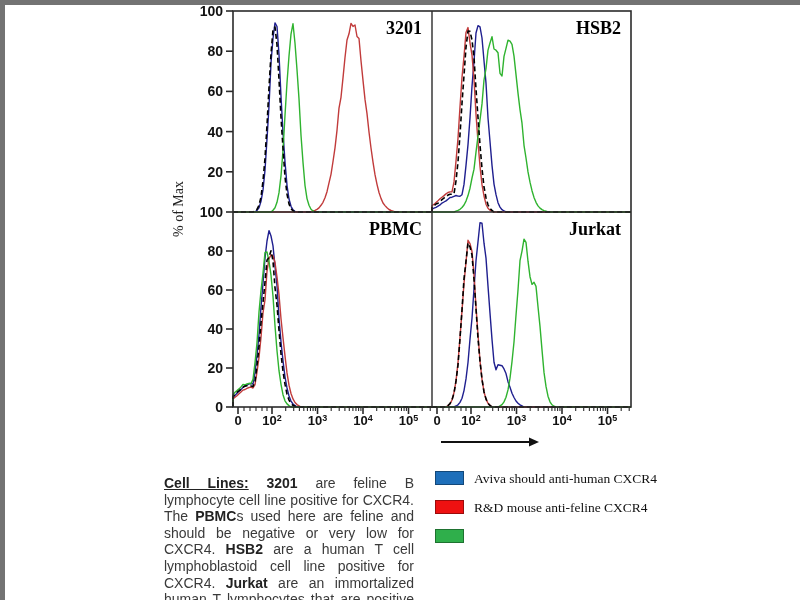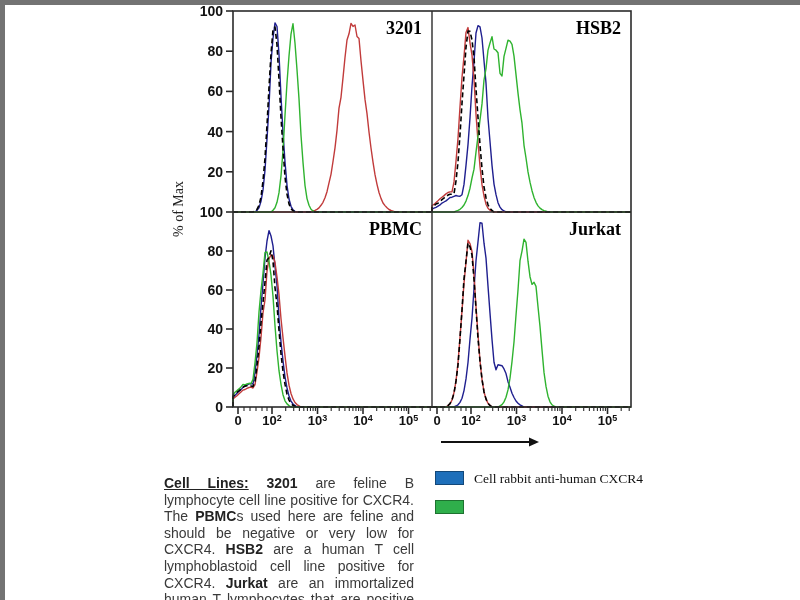--- a/index.html
+++ b/index.html
@@ -194,21 +194,25 @@
 
   <div id="y-axis-title">% of Max</div>
 
 
   <div id="caption"><span class="b u">Cell Lines:</span><span class="">  </span><span class="b ">3201</span><span class=""> are feline B lymphocyte cell line positive for CXCR4.  The </span><span class="b ">PBMC</span><span class="">s used here are feline and should be negative or very low for CXCR4.  </span><span class="b ">HSB2</span><span class=""> are a human T cell lymphoblastoid cell line  positive for CXCR4.  </span><span class="b ">Jurkat</span><span class=""> are an immortalized human T lymphocytes that are positive for CXCR4.</span></div>
 
   <div id="legend">
     <div id="legend-rows">
         <div class="legend-row">
           <span class="legend-swatch" style="background: rgb(30, 111, 186);"></span>
-          <span class="legend-label">Cell rabbit anti-human CXCR4</span>
+          <span class="legend-label">Aviva should anti-human CXCR4</span>
+        </div>
+        <div class="legend-row">
+          <span class="legend-swatch" style="background: rgb(238, 17, 17);"></span>
+          <span class="legend-label">R&amp;D mouse anti-feline CXCR4</span>
         </div>
         <div class="legend-row">
           <span class="legend-swatch" style="background: rgb(47, 175, 75);"></span>
         </div>
       </div>
   </div>
 
 </div>
 
 </body></html>

